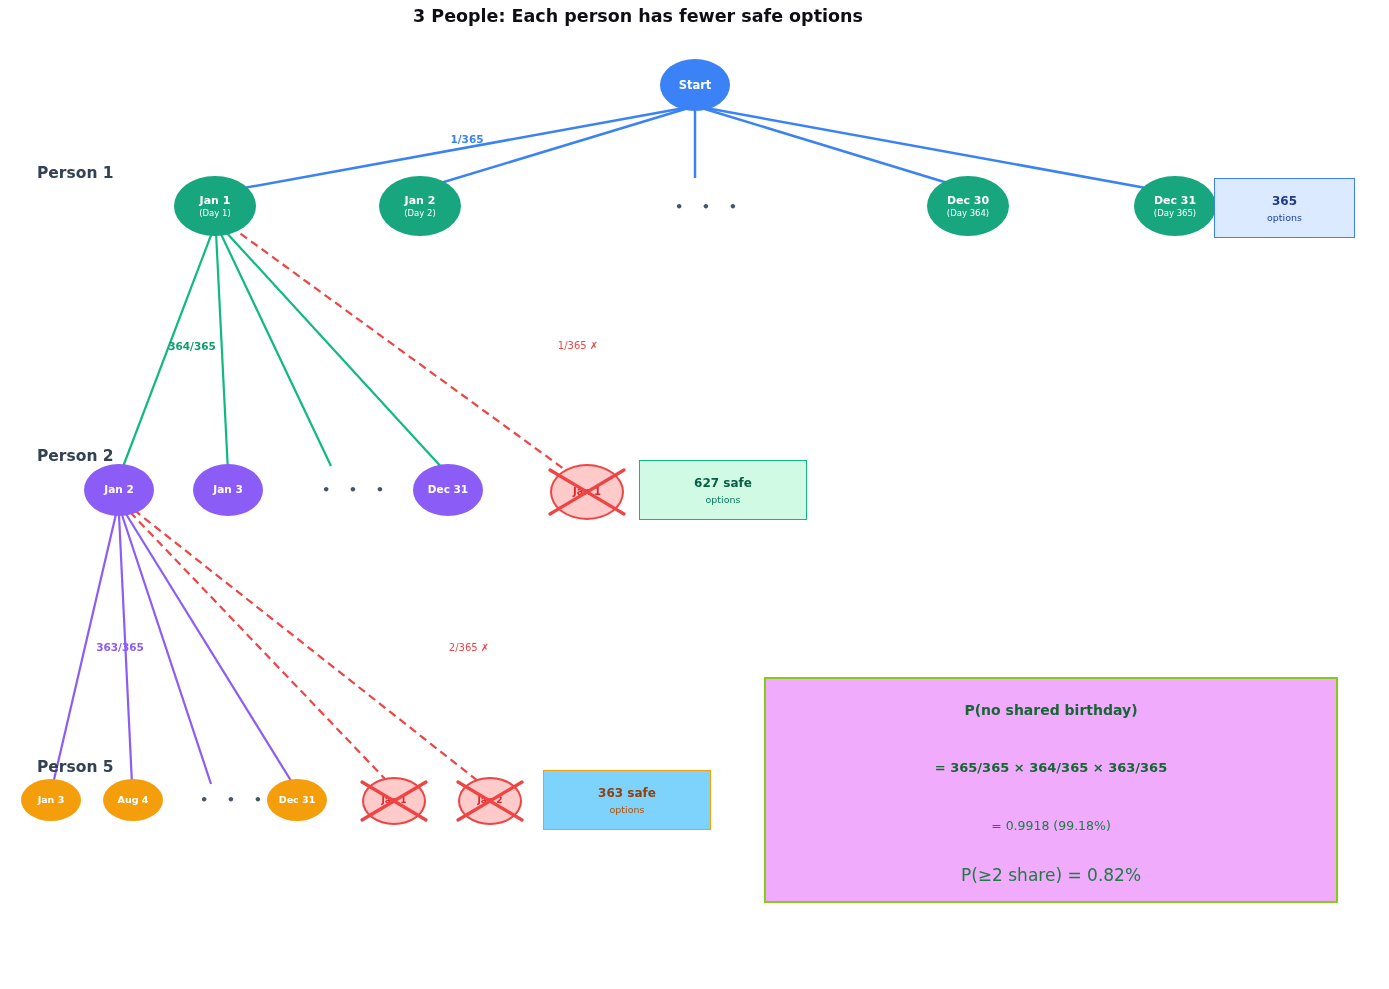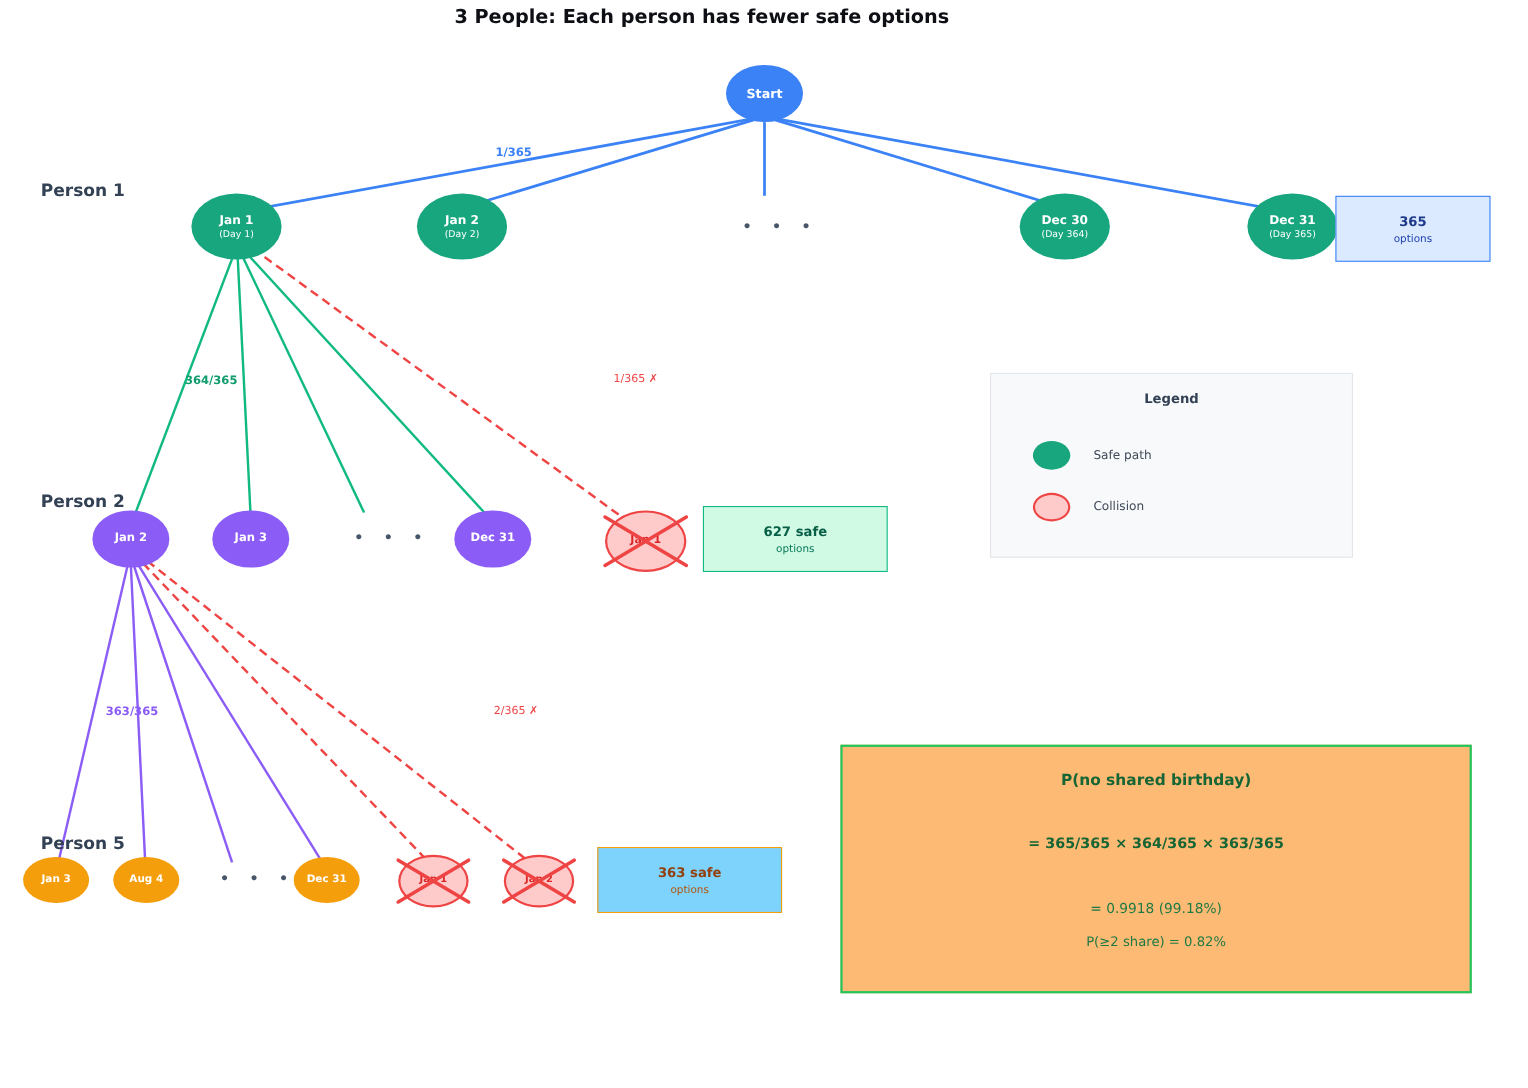--- a/index.html
+++ b/index.html
@@ -69,26 +69,26 @@
           background:#f8f9fa;border:1px solid #e2e6ea;box-sizing:border-box;}
   .legend-title{position:absolute;left:0;top:15px;width:100%;text-align:center;
                 font-size:12px;font-weight:bold;color:#334155;}
   .legend-swatch{position:absolute;width:34px;height:26px;border-radius:50%;}
   .sw-green{left:38px;top:61px;background:#17a67e;}
   .sw-pink{left:38px;top:108px;background:#fecaca;border:2px solid #ef4444;box-sizing:border-box;}
   .legend-item-label{position:absolute;left:93px;font-size:11px;color:#3f4a5a;}
   .li-1{top:67px;} .li-2{top:114px;}
 
   .result{position:absolute;left:764px;top:677px;width:574px;height:226px;
-          background:#fdba74;border:2px solid #22c55e;box-sizing:border-box;}
+          background:#f0abfc;border:2px solid #84cc16;box-sizing:border-box;}
   .result div{position:absolute;left:0;width:100%;text-align:center;color:#166534;}
   .r1{top:23px;font-size:14px;font-weight:bold;}
   .r2{top:81px;font-size:13px;font-weight:bold;}
   .r3{top:139px;font-size:12.5px;color:#1f7a44 !important;}
-  .r4{top:170px;font-size:12px;color:#1f7a44 !important;}
+  .r4{top:186px;font-size:17px;color:#1f7a44 !important;}
 </style>
 </head>
 <body>
 
 <div class="canvas">
 
   <div class="title">3 People: Each person has fewer safe options</div>
 
   <svg class="edges" viewBox="0 0 1389 989">
 
@@ -192,27 +192,20 @@
     <svg class="xmark" viewBox="0 0 60 44" preserveAspectRatio="none">
       <line x1="-2" y1="3" x2="62" y2="41"></line>
         <line x1="62" y1="3" x2="-2" y2="41"></line>
     </svg>
   </div>
   <div class="opt-box box-yellow">
     <span class="val">363 safe</span>
     <span class="cap">options</span>
   </div>
 
-  <div class="legend">
-    <div class="legend-title">Legend</div>
-    <div class="legend-swatch sw-green"></div>
-    <div class="legend-item-label li-1">Safe path</div>
-    <div class="legend-swatch sw-pink"></div>
-    <div class="legend-item-label li-2">Collision</div>
-  </div>
 
   <div class="result">
     <div class="r1">P(no shared birthday)</div>
     <div class="r2">= 365/365 × 364/365 × 363/365</div>
     <div class="r3">= 0.9918 (99.18%)</div>
     <div class="r4">P(≥2 share) = 0.82%</div>
   </div>
 
 </div>
 

